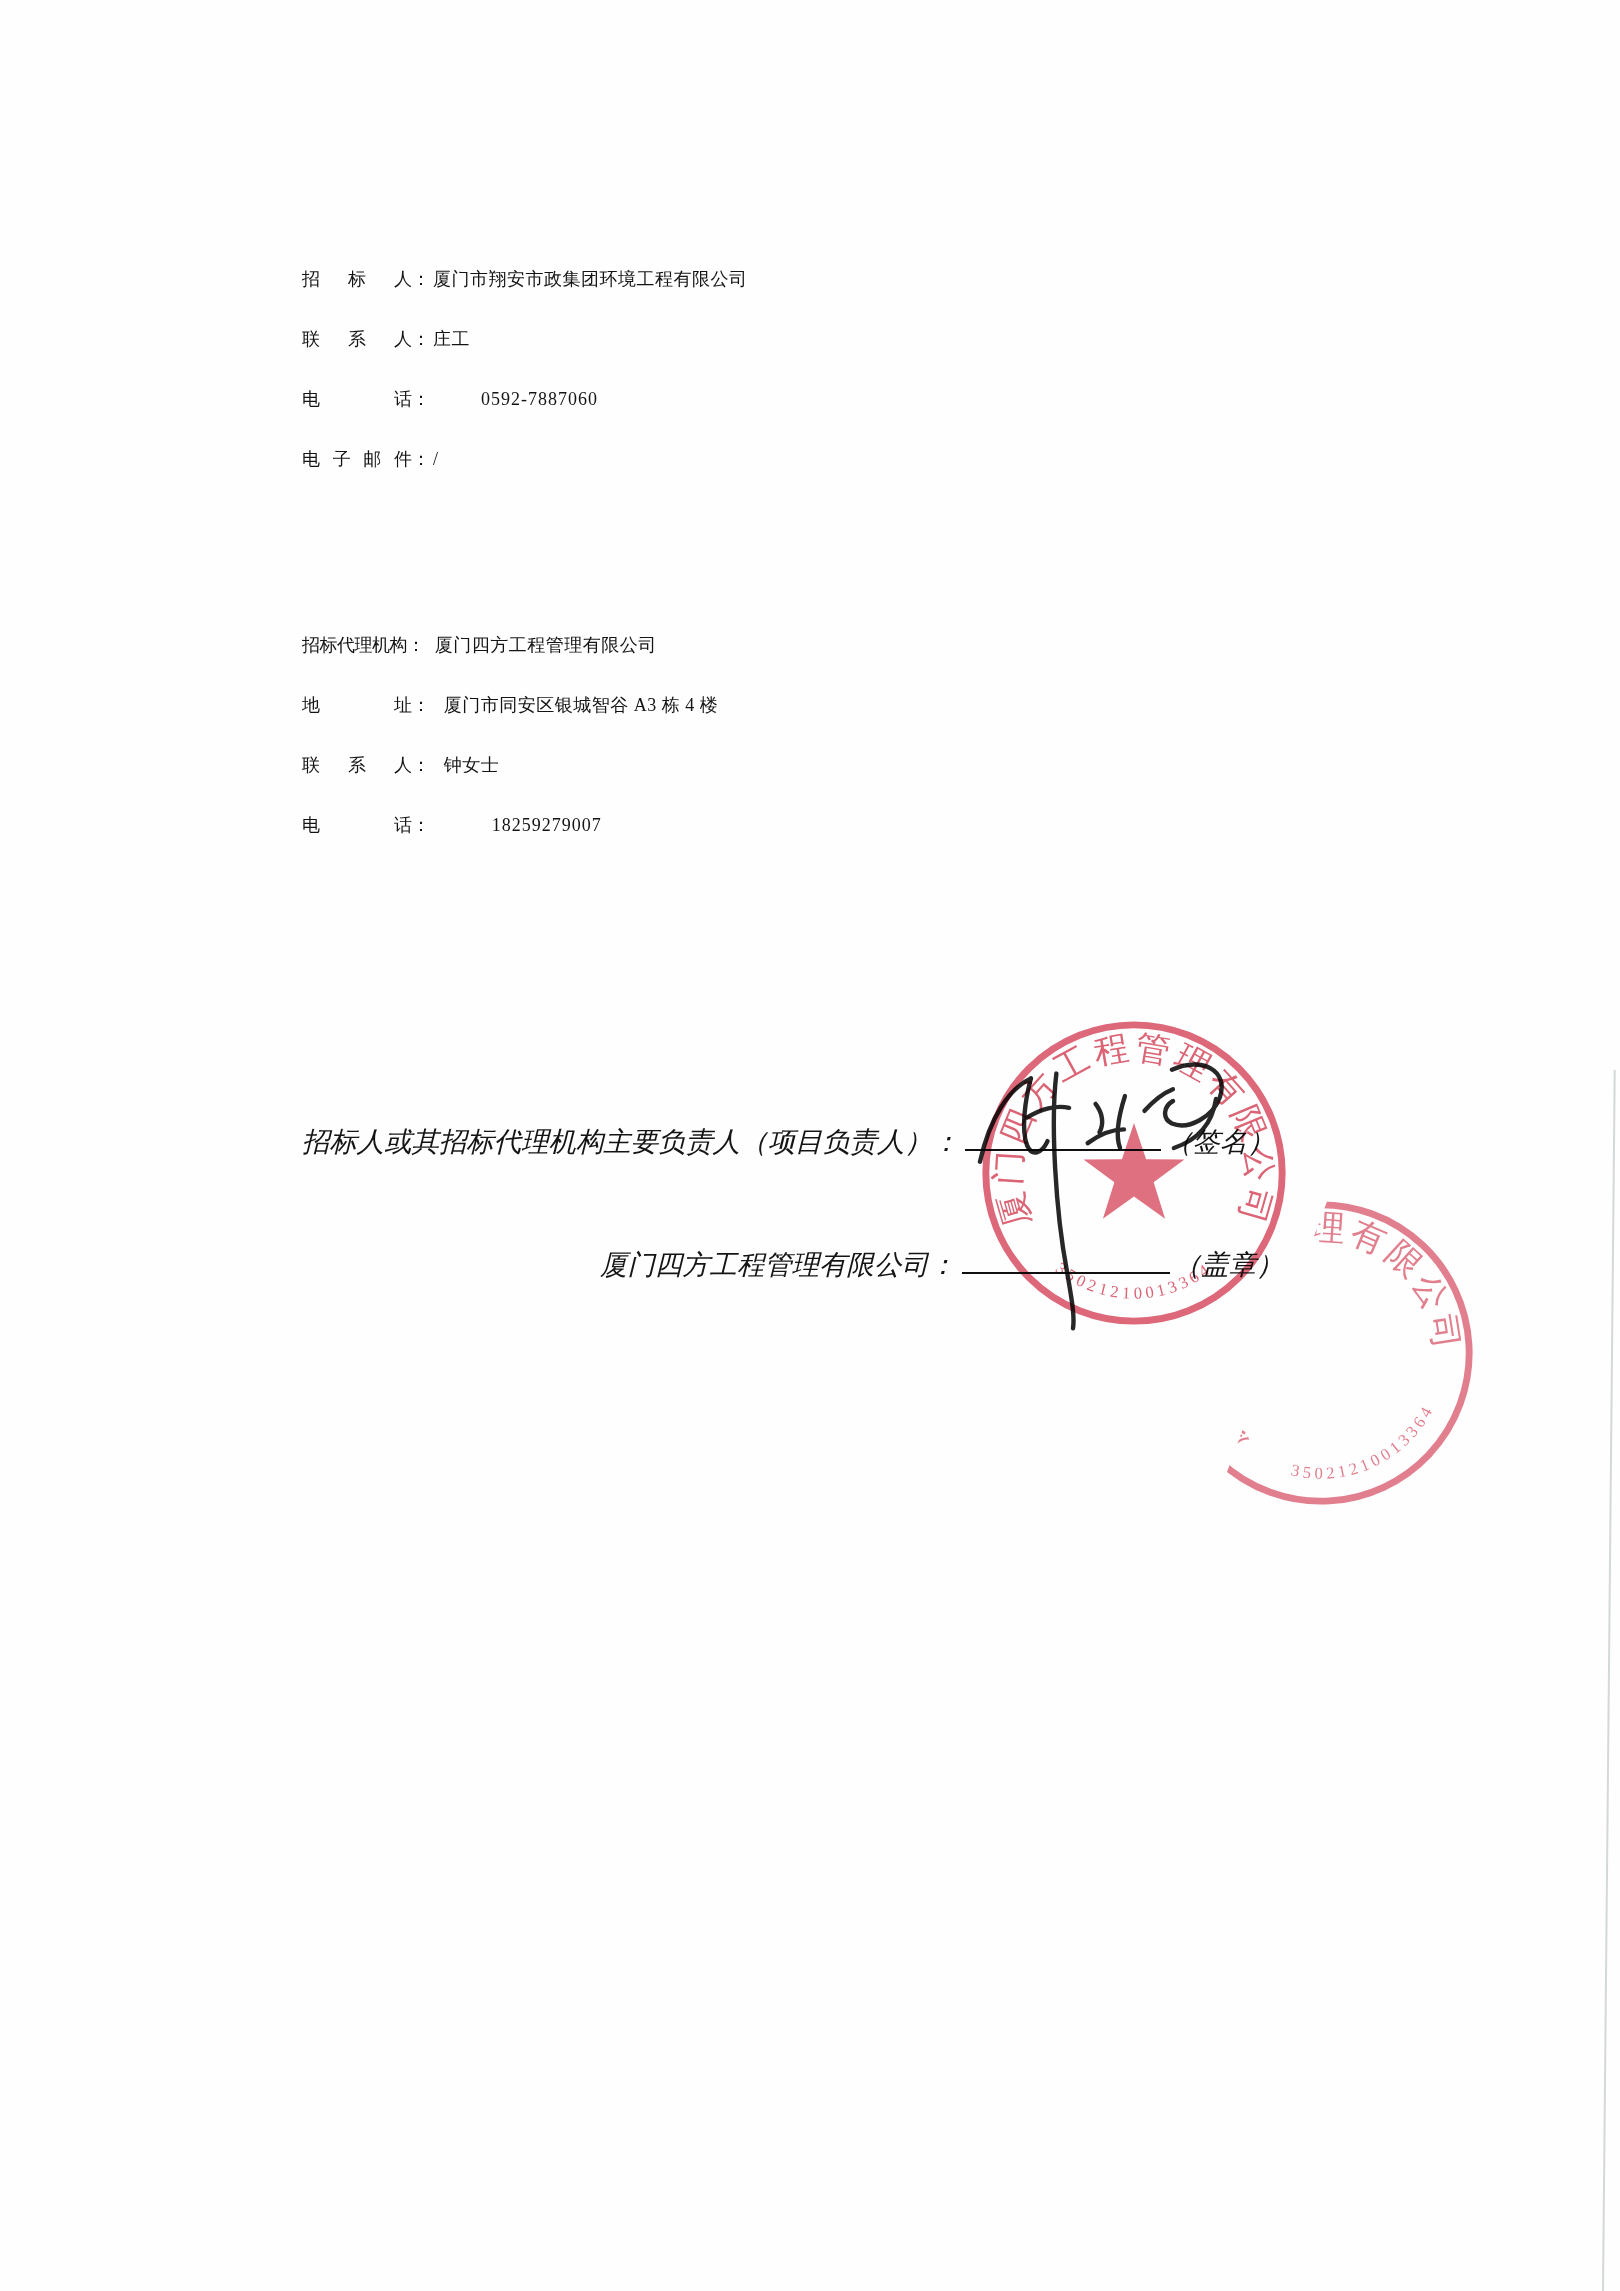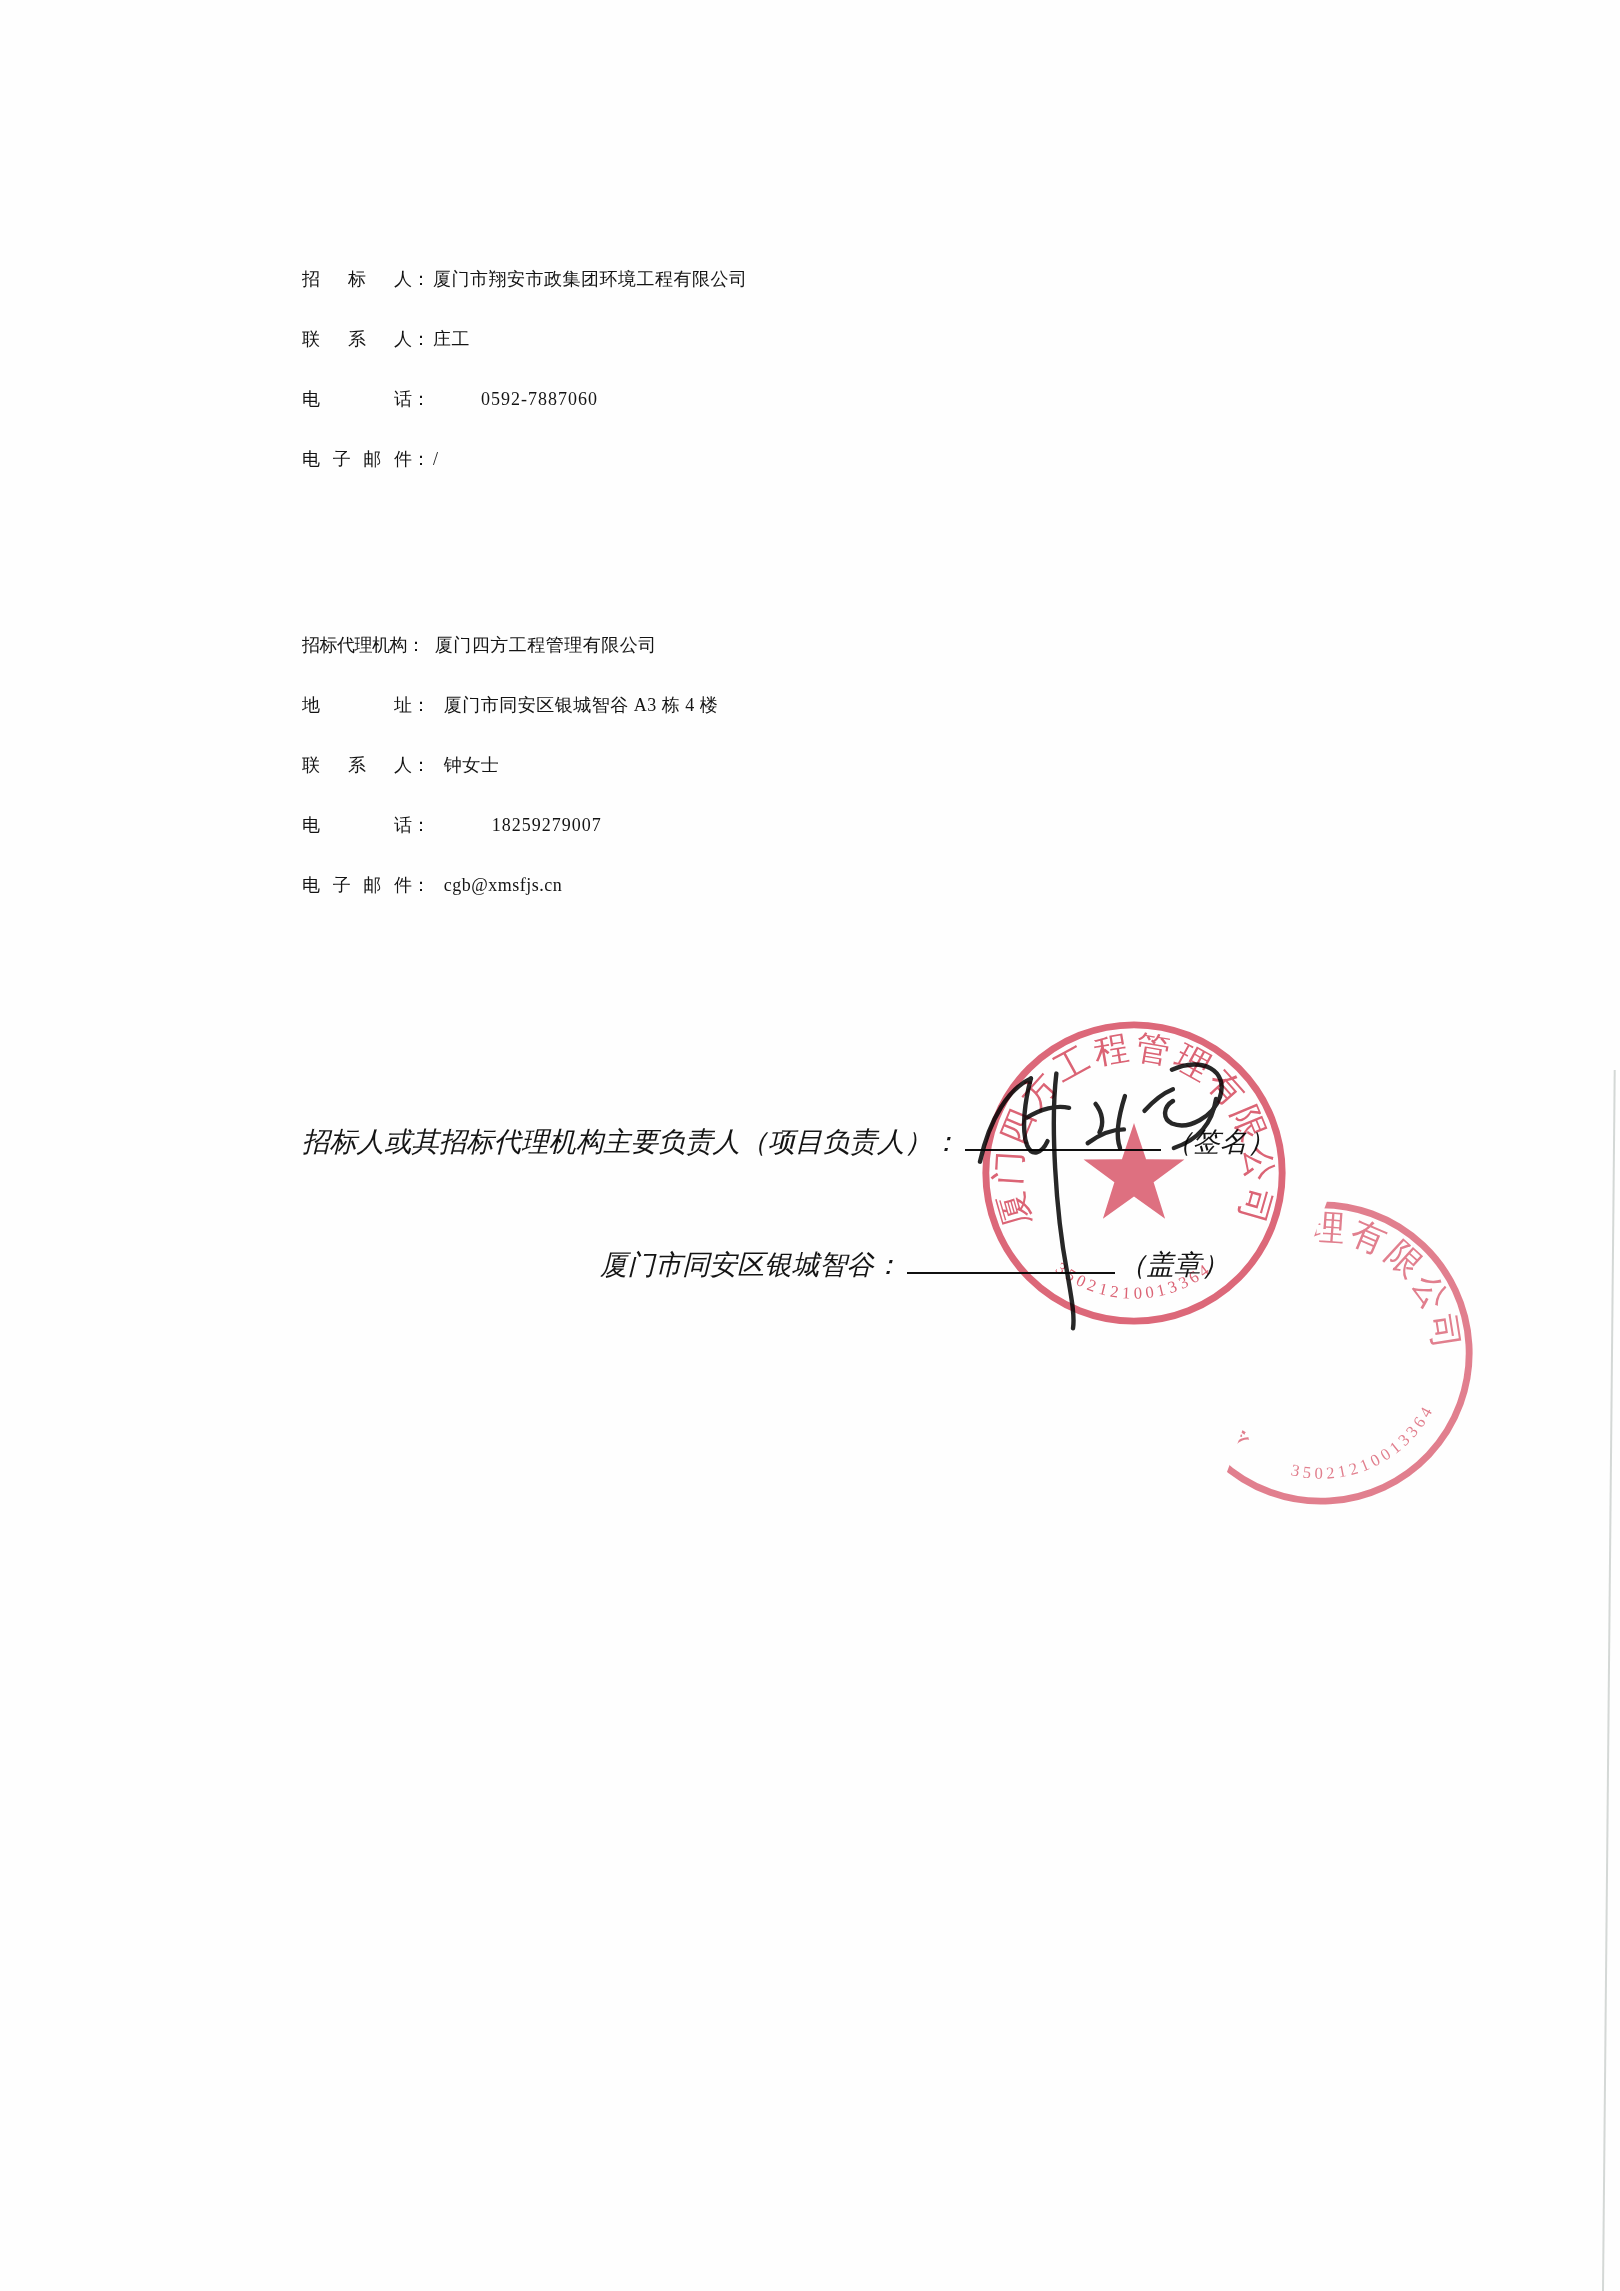--- a/index.html
+++ b/index.html
@@ -73,31 +73,28 @@
     </div>
     <div class="row">
       <span class="lbl">地址</span><span class="sep">：</span><span class="val">厦门市同安区银城智谷 A3 栋 4 楼</span>
     </div>
     <div class="row">
       <span class="lbl">联系人</span><span class="sep">：</span><span class="val">钟女士</span>
     </div>
     <div class="row">
       <span class="lbl">电话</span><span class="sep">：</span><span class="val mono">18259279007</span>
     </div>
-    <div class="row">
-      <span class="lbl">电子邮件</span><span class="sep">：</span><span class="val">cgb@xmsfjs.cn</span>
-    </div>
   </div>
 
   <div class="sig-line sig-line1">
     <span>招标人或其招标代理机构主要负责人（项目负责人）：</span><span class="blank-line l1"></span><span>（签名）</span>
   </div>
 
   <div class="sig-line sig-line2">
-    <span>厦门市同安区银城智谷：</span><span class="blank-line l2"></span><span>（盖章）</span>
+    <span>厦门四方工程管理有限公司：</span><span class="blank-line l2"></span><span>（盖章）</span>
   </div>
 
   <svg class="stamp stamp1" width="314" height="314" viewBox="0 0 320 320">
     <defs>
       <path id="ringPath1" d="M 59.5,218 A 116,116 0 1 1 260.5,218" fill="none"></path>
       <path id="serialPath1" d="M 39.7,203.8 A 128,128 0 0 0 280.3,203.8" fill="none"></path>
     </defs>
     <circle cx="160" cy="160" r="151" fill="none" stroke="#d6495e" stroke-width="7" opacity="0.9"></circle>
     <polygon points="160,109 172.3,146 211.4,146.3 180,169.5 191.7,206.7 160,184 128.3,206.7 140,169.5 108.6,146.3 147.7,146" fill="#d6495e" opacity="0.85"></polygon>
     <text font-size="35" letter-spacing="4" fill="#d6495e" opacity="0.92">

